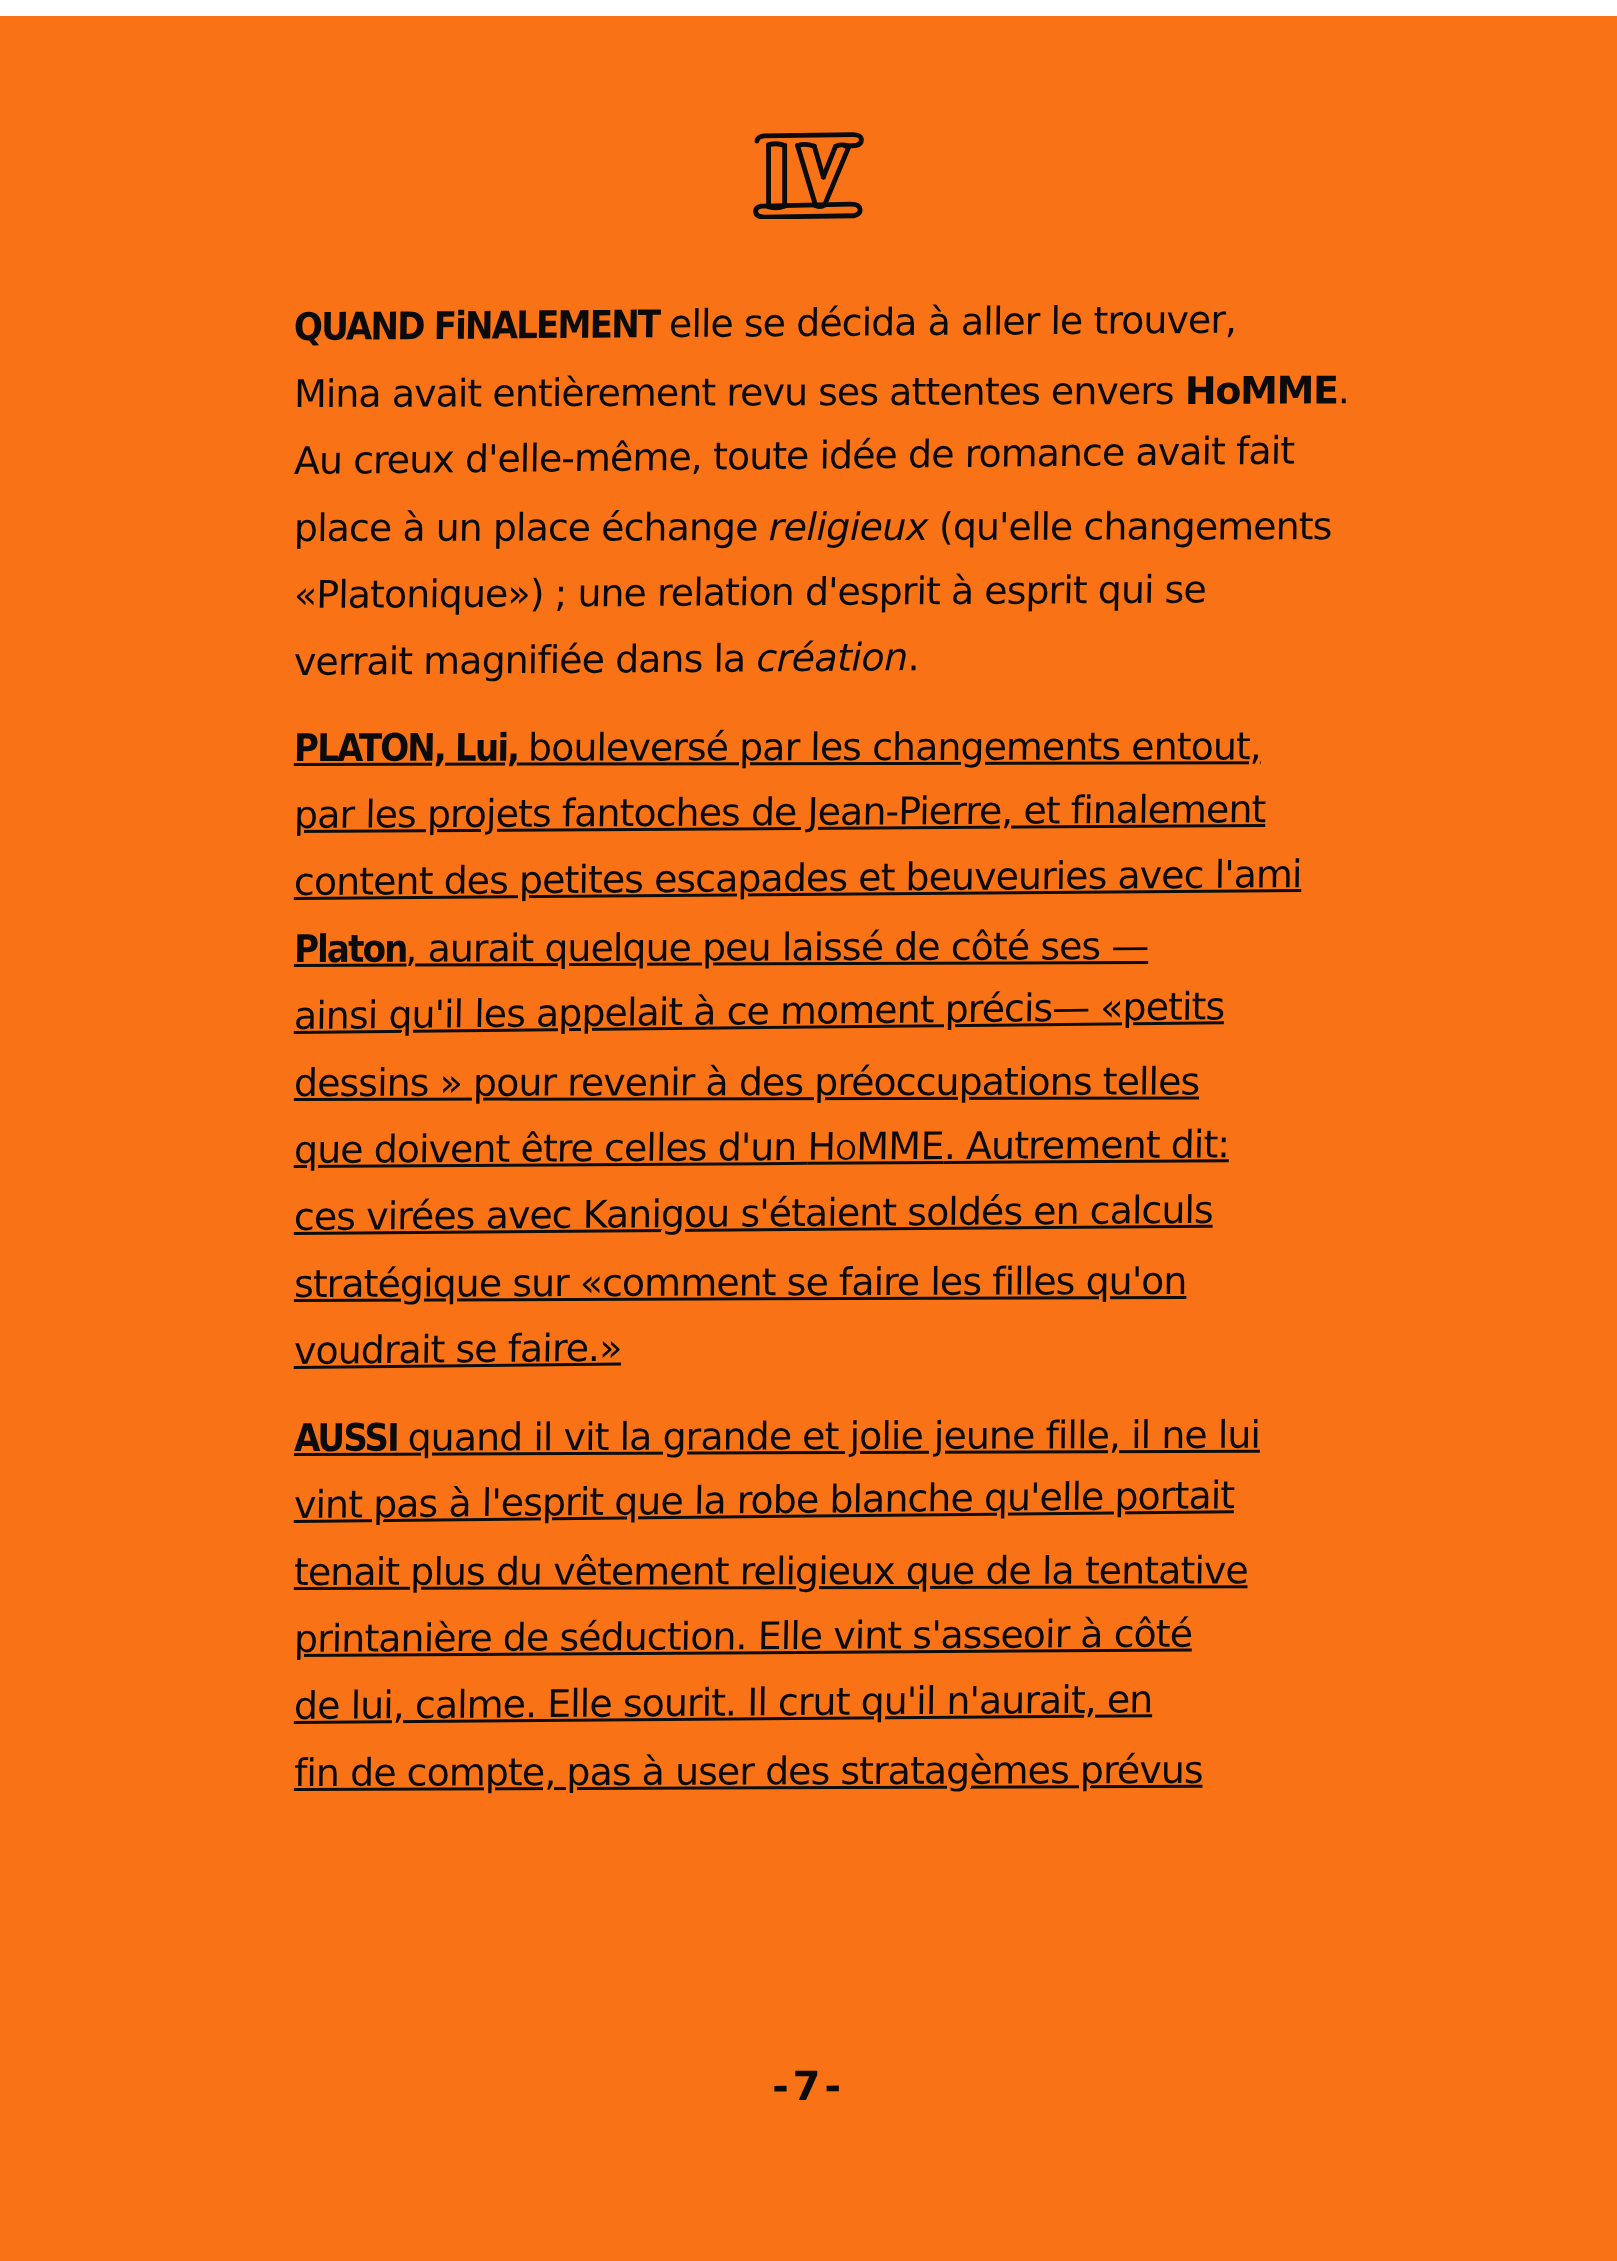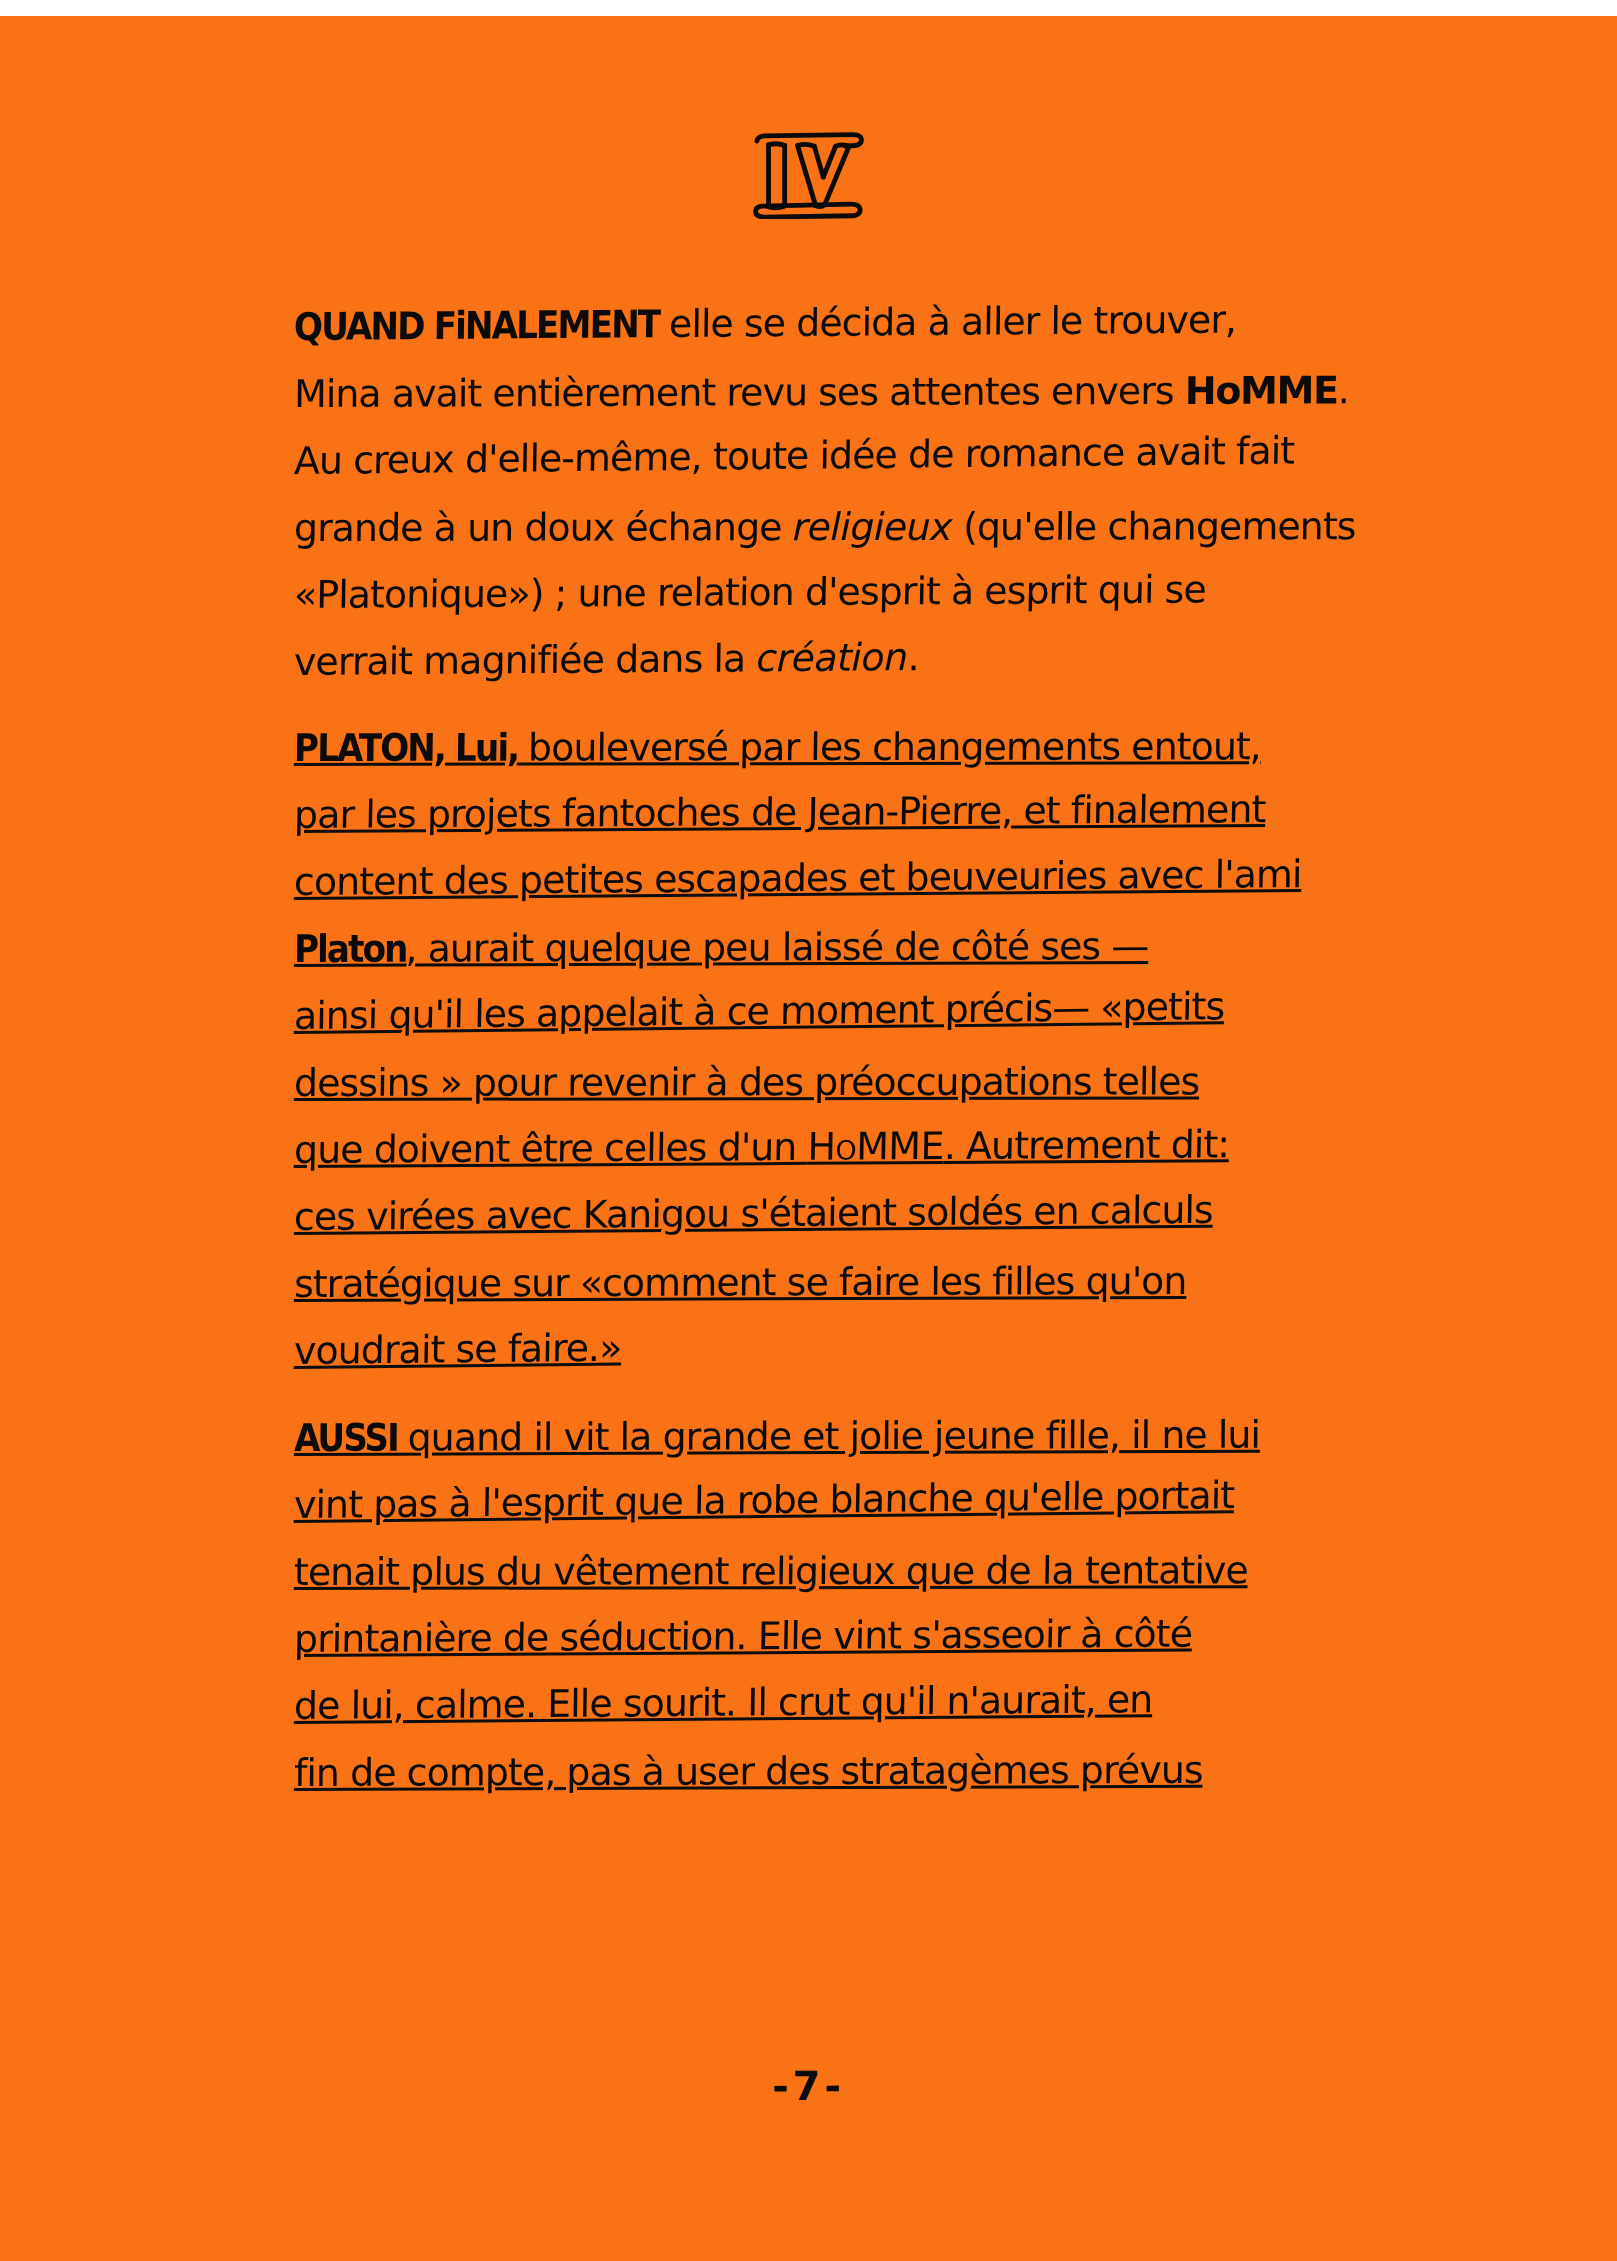--- a/index.html
+++ b/index.html
@@ -162,21 +162,21 @@
       </svg>
       <span class="numeral-fallback">IV</span>
     </div>
   </div>
 
   <div class="body-text">
     <p class="para" id="p1">
         <span class="line s1"><span class="w lead">QUAND FiNALEMENT</span><span class="w"> elle se décida à aller le trouver,</span></span>
         <span class="line s2"><span class="w">Mina avait entièrement revu ses attentes envers </span><span class="w bold-word">HoMME</span><span class="w">.</span></span>
         <span class="line s3"><span class="w">Au creux d'elle-même, toute idée de romance avait fait</span></span>
-        <span class="line s4"><span class="w">grande à un doux échange </span><span class="w italic-word">religieux</span><span class="w"> (qu'elle changements</span></span>
+        <span class="line s4"><span class="w">place à un place échange </span><span class="w italic-word">religieux</span><span class="w"> (qu'elle changements</span></span>
         <span class="line s5"><span class="w">«Platonique») ; une relation d'esprit à esprit qui se</span></span>
         <span class="line s1"><span class="w">verrait magnifiée dans la </span><span class="w italic-word">création</span><span class="w">.</span></span>
       </p>
     <p class="para gap-top" id="p2">
         <span class="line s4"><span class="w lead">PLATON, Lui,</span><span class="w"> bouleversé par les changements entout,</span></span>
         <span class="line s5"><span class="w">par les projets fantoches de Jean-Pierre, et finalement</span></span>
         <span class="line s1"><span class="w">content des petites escapades et beuveuries avec l'ami</span></span>
         <span class="line s2"><span class="w lead">Platon</span><span class="w">, aurait quelque peu laissé de côté ses —</span></span>
         <span class="line s3"><span class="w">ainsi qu'il les appelait à ce moment précis— «petits</span></span>
         <span class="line s4"><span class="w">dessins » pour revenir à des préoccupations telles</span></span>

